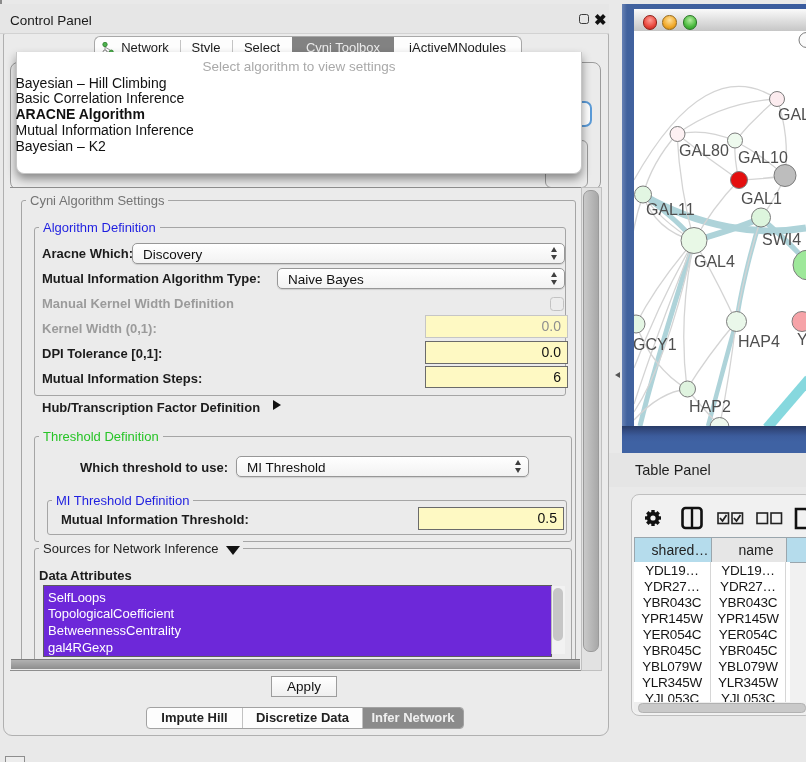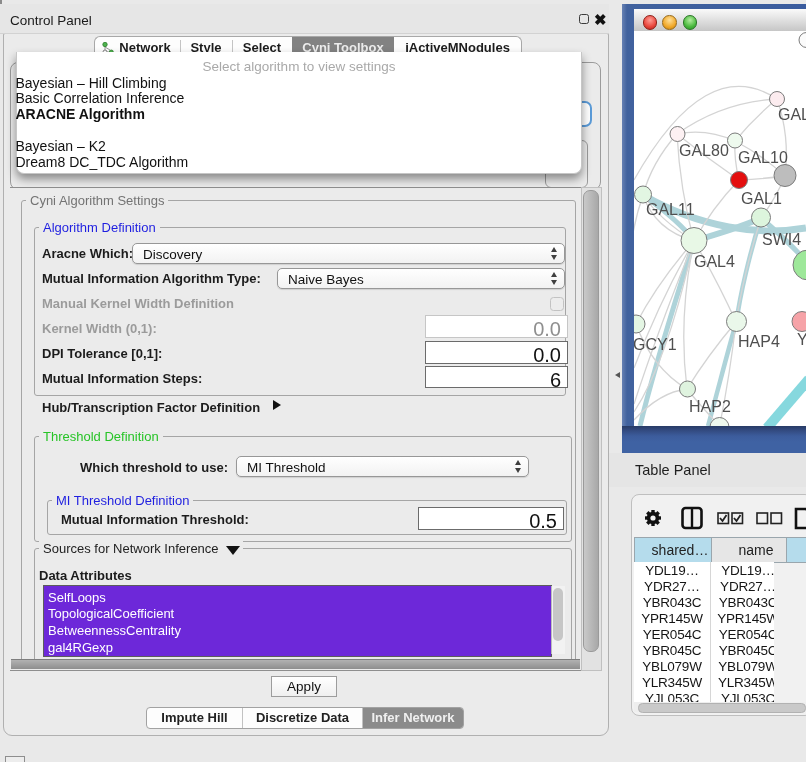--- a/index.html
+++ b/index.html
@@ -5,42 +5,42 @@
 html,body{margin:0;padding:0}
 body{width:806px;height:762px;background:#e9e9e9;font-family:"Liberation Sans",sans-serif;position:relative;overflow:hidden}
 .abs{position:absolute}
 .bold{font-weight:bold}
 
 #cp-title{left:0;top:4px;width:609px;height:29px;background:#e6e6e6;border-bottom:1px solid #d2d2d2}
 #cp-title .t{position:absolute;left:10px;top:9px;font-size:13.5px;color:#1a1a1a}
 #cp-float{left:579px;top:14px;width:8px;height:8px;border:1.6px solid #3c3c3c;border-radius:2.5px}
 #cp-body{left:3px;top:33px;width:604px;height:701px;background:#ebebeb;border:1px solid #b0b0b0;border-radius:2px 2px 9px 9px}
 
-.tab{position:absolute;top:36px;height:22px;background:#fdfdfd;border-top:1px solid #a8a8a8;font-size:13px;font-weight:bold;color:#1c1c1c;text-align:center;line-height:22px}
+.tab{position:absolute;top:36px;height:22px;background:#fdfdfd;border-top:1px solid #a8a8a8;font-size:13px;font-weight:normal;color:#1c1c1c;text-align:center;line-height:22px}
 .tabsel{background:#828282;color:#ececec}
 .tabsep{position:absolute;top:40px;height:15px;width:1px;background:#c4c4c4}
 
 #popup{left:16px;top:52px;width:564px;height:121px;background:#fff;border:1px solid #c6c6c6;border-top:none;border-radius:0 0 8px 8px;box-shadow:0 5px 10px rgba(0,0,0,0.42);z-index:6}
 #popup .ph{position:absolute;top:7px;left:0;width:100%;text-align:center;color:#a9a9a9;font-size:13.5px}
 #popup .it{position:absolute;left:-1.5px;font-size:14px;color:#111}
 
 #spane{left:10px;top:187px;width:571px;height:482px;border-top:1px solid #8e8e8e;border-bottom:1px solid #8e8e8e;background:#ebebeb}
 #vsb{left:581px;top:187px;width:19px;height:482px;background:#e2e2e2;border:1px solid #c0c0c0}
 #vsbthumb{left:583px;top:190px;width:14px;height:460px;border-radius:7px;background:linear-gradient(90deg,#c9c9c9,#a8a8a8);border:1px solid #9a9a9a}
 
 .grp{position:absolute;border:1px solid #a5a5a5;border-radius:3px}
 .glabel{position:absolute;background:#ebebeb;padding:0 4px;font-size:13px;white-space:nowrap}
 .lbl{position:absolute;font-size:13px;font-weight:bold;color:#1c1c1c;white-space:nowrap}
 .lbl.dis{color:#9b9b9b}
 .combo{position:absolute;background:linear-gradient(#ffffff,#f2f2f2);border:1px solid #979797;border-radius:5px;font-size:13.5px;color:#111;box-shadow:0 1px 1px rgba(0,0,0,0.12)}
 .combo .tx{position:absolute;left:10px;top:2.5px}
 .ca{position:absolute;right:5px;top:3px;width:9px;height:13px}
 .ca:before{content:"";position:absolute;left:1px;top:0;border-bottom:5px solid #3f3f3f;border-left:3.8px solid transparent;border-right:3.8px solid transparent}
 .ca:after{content:"";position:absolute;left:1px;bottom:0;border-top:5px solid #3f3f3f;border-left:3.8px solid transparent;border-right:3.8px solid transparent}
-.field{position:absolute;background:#ffffff;border:1px solid #6b6b6b;font-size:20px;color:#111;text-align:right}
+.field{position:absolute;background:#fef9c3;border:1px solid #6b6b6b;font-size:14px;color:#111;text-align:right}
 .field .tx{position:absolute;right:6px;top:2px}
 .field.dis{border:1px solid #c6c6c6;color:#8f8f8f}
 .arr{position:absolute;width:0;height:0}
 
 #dlist{left:43px;top:585px;width:507px;height:70px;border:1px solid #5c5c5c;background:#6d28d9}
 #dlist .row{position:absolute;left:4px;color:#fff;font-size:13px;white-space:nowrap}
 #lsb{left:551px;top:586px;width:13px;height:68px;background:#f2f2f2;border-left:1px solid #bbb}
 #lsbthumb{left:552.5px;top:588px;width:10.5px;height:53px;background:#c6c6c6;border-radius:5px}
 #hscroll{left:11px;top:659px;width:569px;height:9px;background:linear-gradient(#b2b2b2,#8e8e8e);border-top:1px solid #7e7e7e}
 
@@ -51,21 +51,21 @@
 #nw{left:622px;top:4px;width:184px;height:449px;background:linear-gradient(90deg,#6781b3 0,#41629e 5px,#3a5c9e 100%)}
 #nwtitle{left:634px;top:9px;width:172px;height:22px;background:linear-gradient(#fafafa,#c6c6c6);border-bottom:1px solid #8a8a8a}
 .light{position:absolute;top:15px;width:12.5px;height:12.5px;border-radius:50%}
 #nwcanvas{left:634px;top:31px;width:172px;height:395px;background:#fff}
 
 #tpbar{left:609px;top:453px;width:197px;height:34px;background:#e5e5e5}
 #tpbar .t{position:absolute;left:26px;top:9px;font-size:14.5px;color:#1f1f1f}
 #tw{left:631px;top:494px;width:180px;height:220px;background:#f1f1f1;border:1px solid #bfbfbf;border-radius:8px}
 #thead{left:634px;top:537px;width:172px;height:25px}
 .hc{position:absolute;top:0;height:24px;border:1px solid #9aa6ad;border-right:none;font-size:14px;color:#222;text-align:center;line-height:24px;text-indent:14px}
-#trows{left:634px;top:562px;width:140px;height:140px;background:#fff;overflow:hidden}
+#trows{left:634px;top:562px;width:156px;height:140px;background:#fff;overflow:hidden}
 #trows .tr{position:absolute;width:100%;font-size:13.5px;letter-spacing:-0.2px;color:#151515}
 #trows .c1{position:absolute;left:0;width:76px;text-align:center}
 #trows .c2{position:absolute;left:77px;width:74px;text-align:center}
 #trows .c3{position:absolute;left:156px}
 .vline{position:absolute;top:0;bottom:0;width:1px;background:#d6d6d6}
 #thsb{left:634px;top:702px;width:172px;height:10px;background:#eeeeee}
 #thsbthumb{left:638px;top:703px;width:166px;height:8px;background:#c9c9c9;border:1px solid #b2b2b2;border-radius:4.5px}
 </style>
 </head>
 <body>
@@ -95,22 +95,22 @@
 
 <div class="abs" style="left:10px;top:62px;width:589px;height:126px;border:1px solid #9b9b9b;border-radius:8px;background:#ebebeb"></div>
 <div class="abs" style="left:548px;top:101px;width:40px;height:22px;background:#fff;border:2.5px solid #5b9bd8;border-radius:7px"></div>
 <div class="abs" style="left:545px;top:140px;width:41px;height:46px;border:1px solid #9b9b9b;border-radius:6px;background:#ebebeb"></div>
 
 <div class="abs" id="popup">
   <div class="ph">Select algorithm to view settings</div>
   <div class="it" style="top:22.5px">Bayesian – Hill Climbing</div>
   <div class="it" style="top:38.4px">Basic Correlation Inference</div>
   <div class="it bold" style="top:54.3px">ARACNE Algorithm</div>
+  <div class="it" style="top:70.2px">Mutual Information Inference</div>
   <div class="it" style="top:86.1px">Bayesian – K2</div>
-  <div class="it" style="top:102px">Dream8 DC_TDC Algorithm</div>
 </div>
 
 <div class="abs" id="spane"></div>
 <div class="abs" id="vsb"></div>
 <div class="abs" id="vsbthumb"></div>
 
 <div class="grp" style="left:21px;top:200px;width:553px;height:465px"></div>
 <div class="glabel" style="left:26px;top:193px;color:#737373">Cyni Algorithm Settings</div>
 
 <div class="grp" style="left:34px;top:227px;width:530px;height:167px"></div>

